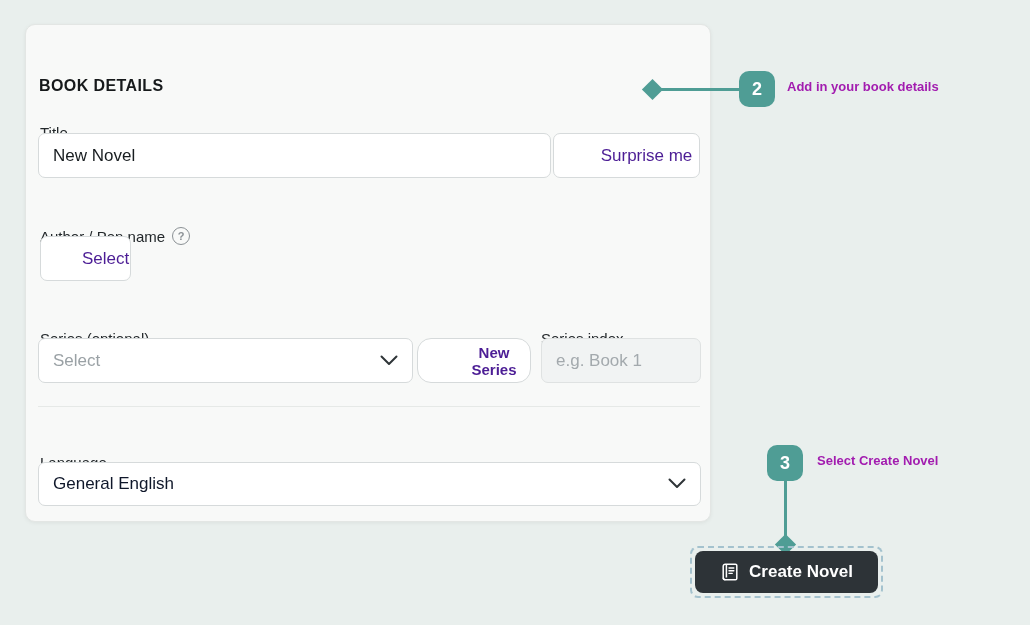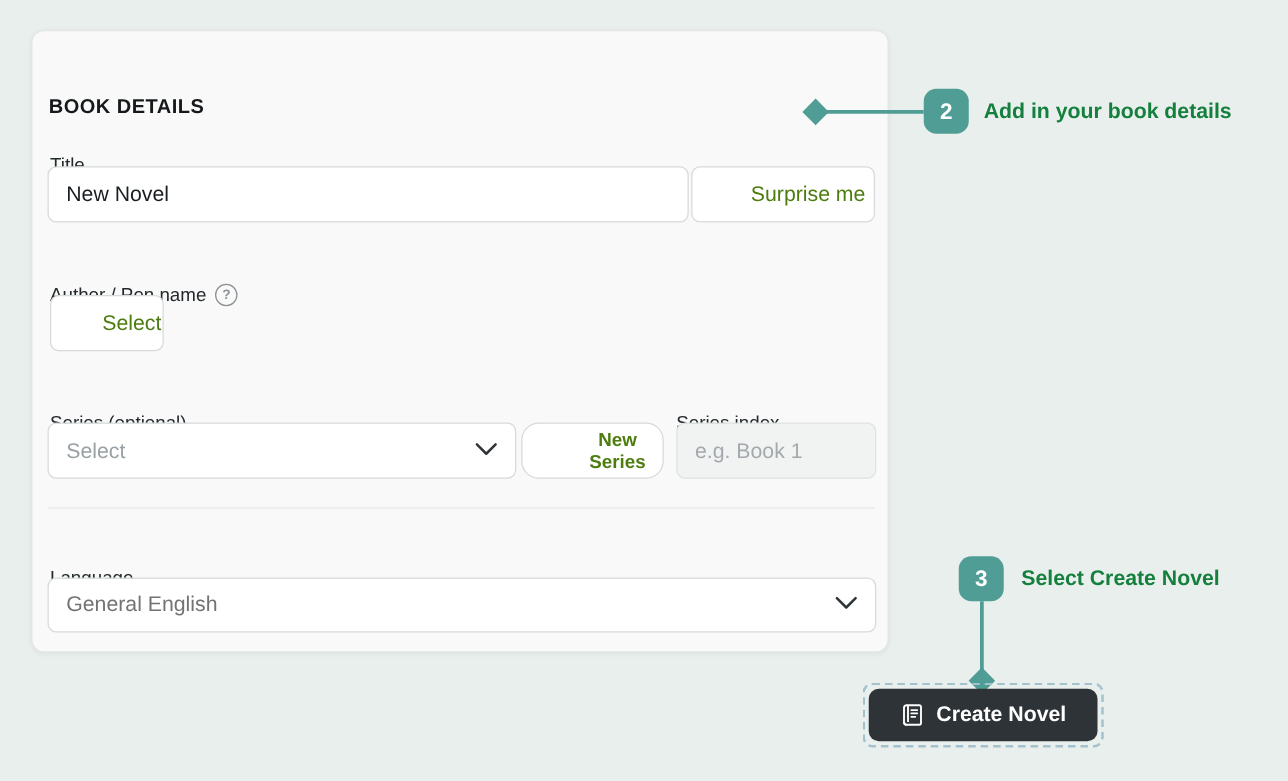--- a/index.html
+++ b/index.html
@@ -37,34 +37,34 @@
     font-size:17px; color:#181d20;
     padding:16px 14px; outline:none;
   }
   .text-input::placeholder { color:#a3a9ad; }
   .text-input.disabled-look { background:#f1f3f3; border-color:#dfe2e2; }
 
   .ghost-btn {
     height:45px; background:#ffffff;
     border:1px solid #d6dadb; border-radius:7px;
     font-family:"Liberation Sans",sans-serif;
-    font-size:17px; color:#4d7c0f;
+    font-size:17px; color:#4c1d95;
     display:flex; align-items:center; justify-content:center;
     cursor:pointer;
     padding-left:40px;
   }
   .ghost-btn.small-text { font-size:15px; font-weight:700;border-radius:14px; }
 
   .select-box {
     height:45px; background:#ffffff;
     border:1px solid #d6dadb; border-radius:7px;
     display:flex; align-items:center; justify-content:space-between;
     padding:0 14px; cursor:pointer;
   }
-  .select-value { font-size:17px; color:#737373; }
+  .select-value { font-size:17px; color:#0f172a; }
   .select-value.placeholder { color:#9aa1a5; }
 
   .help-icon {
     display:inline-flex; align-items:center; justify-content:center;
     width:18px; height:18px; border:1.5px solid #8b9195; border-radius:50%;
     font-size:11px; font-weight:700; color:#8b9195;
     margin-left:7px; vertical-align:-3px;
   }
   .label-with-icon { display:flex; align-items:center; }
 
@@ -74,21 +74,21 @@
   }
 
   
   .teal { background:#4f9d95; }
   .badge {
     position:absolute; width:36px; height:36px; border-radius:10px;
     display:flex; align-items:center; justify-content:center;
     color:#ffffff; font-size:18px; font-weight:700;
   }
   .annot-label {
-    position:absolute; font-size:17px; font-weight:700; color:#15803d;
+    position:absolute; font-size:13px; font-weight:700; color:#a21caf;
     white-space:nowrap;
     text-align:right;
   }
   .conn-h { position:absolute; height:3px; background:#4f9d95; }
   .conn-v { position:absolute; width:3px; background:#4f9d95; }
   .diamond {
     position:absolute; width:15px; height:15px; background:#4f9d95;
     transform:rotate(45deg);
   }
 

